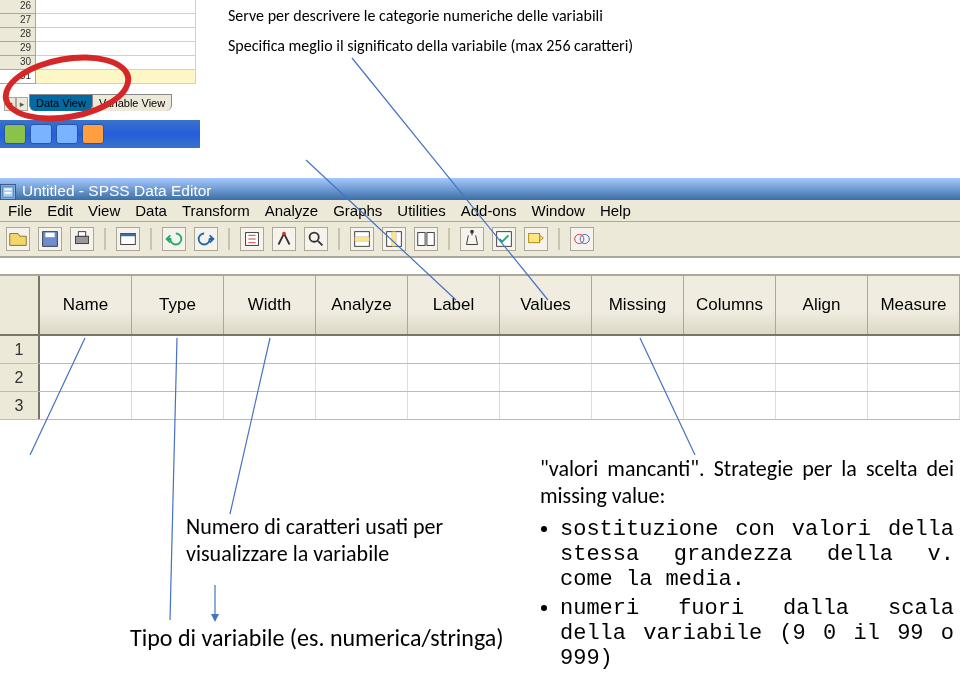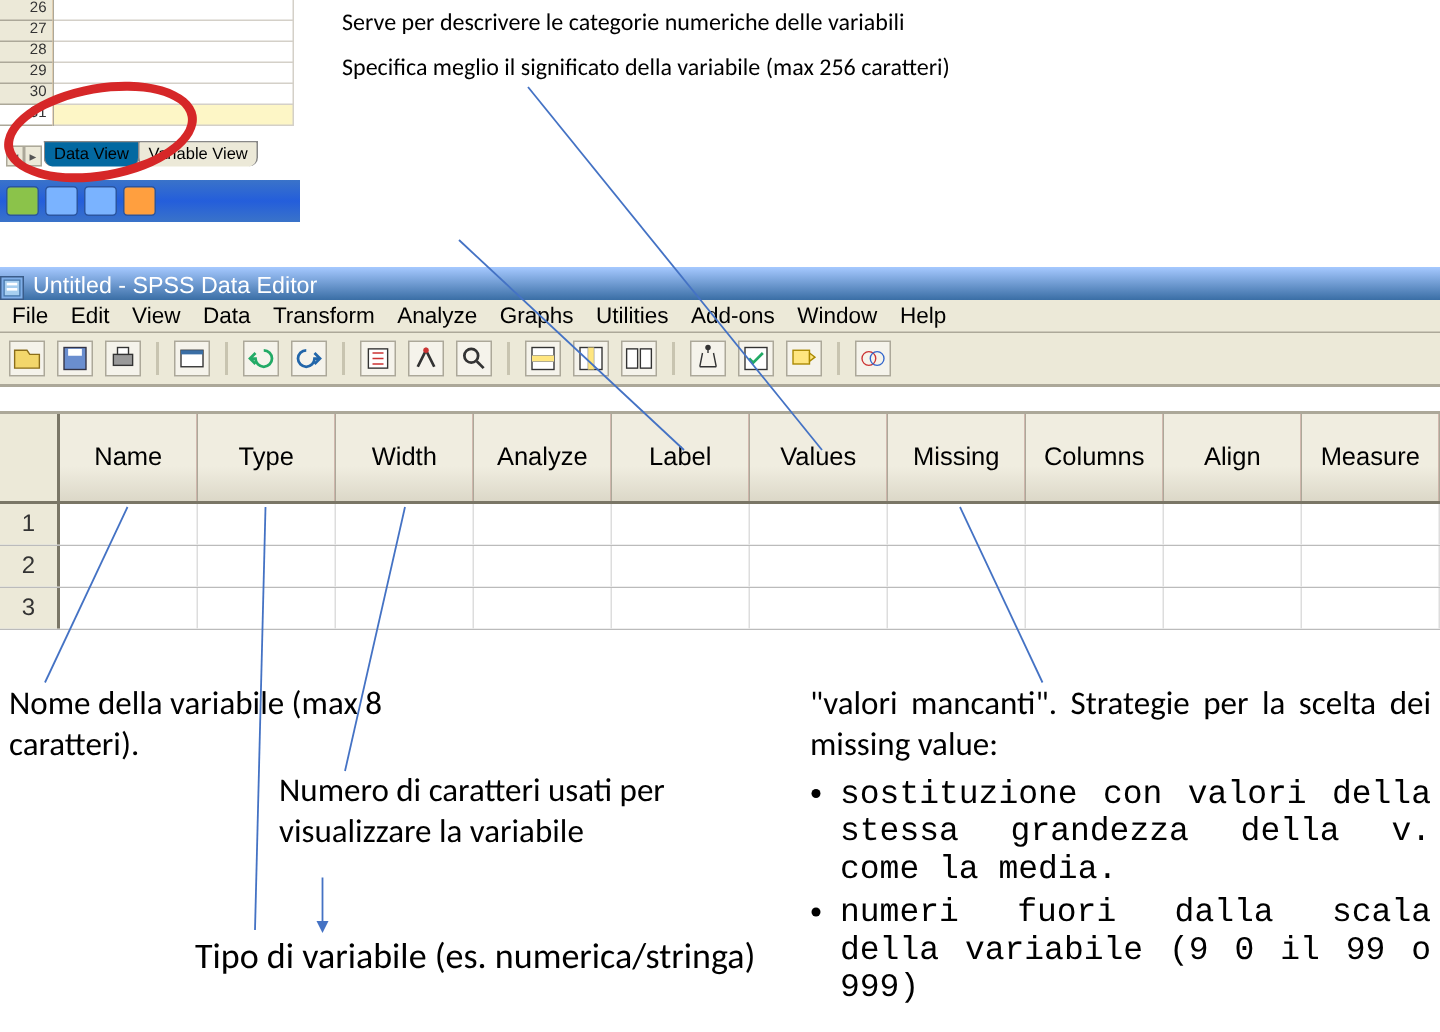--- a/index.html
+++ b/index.html
@@ -452,21 +452,20 @@
       <div class="cell"></div>
       <div class="cell"></div>
       <div class="cell"></div>
       <div class="cell"></div>
       <div class="cell"></div>
       <div class="cell"></div>
   </div>
 </div>
 
 <div class="bl">
-  <div style="width:300px;">Nome della variabile (max 8 caratteri).</div>
   <div class="p2">Numero di caratteri usati per visualizzare la variabile</div>
   <div class="p3">Tipo di variabile (es. numerica/stringa)</div>
 </div>
 
 <div class="br">
   <div>"valori mancanti". Strategie per la scelta dei missing value:</div>
   <ul>
     <li>sostituzione con valori della stessa grandezza della v. come la media.</li>
     <li>numeri fuori dalla scala della variabile (9 0 il 99 o 999)</li>
   </ul>

